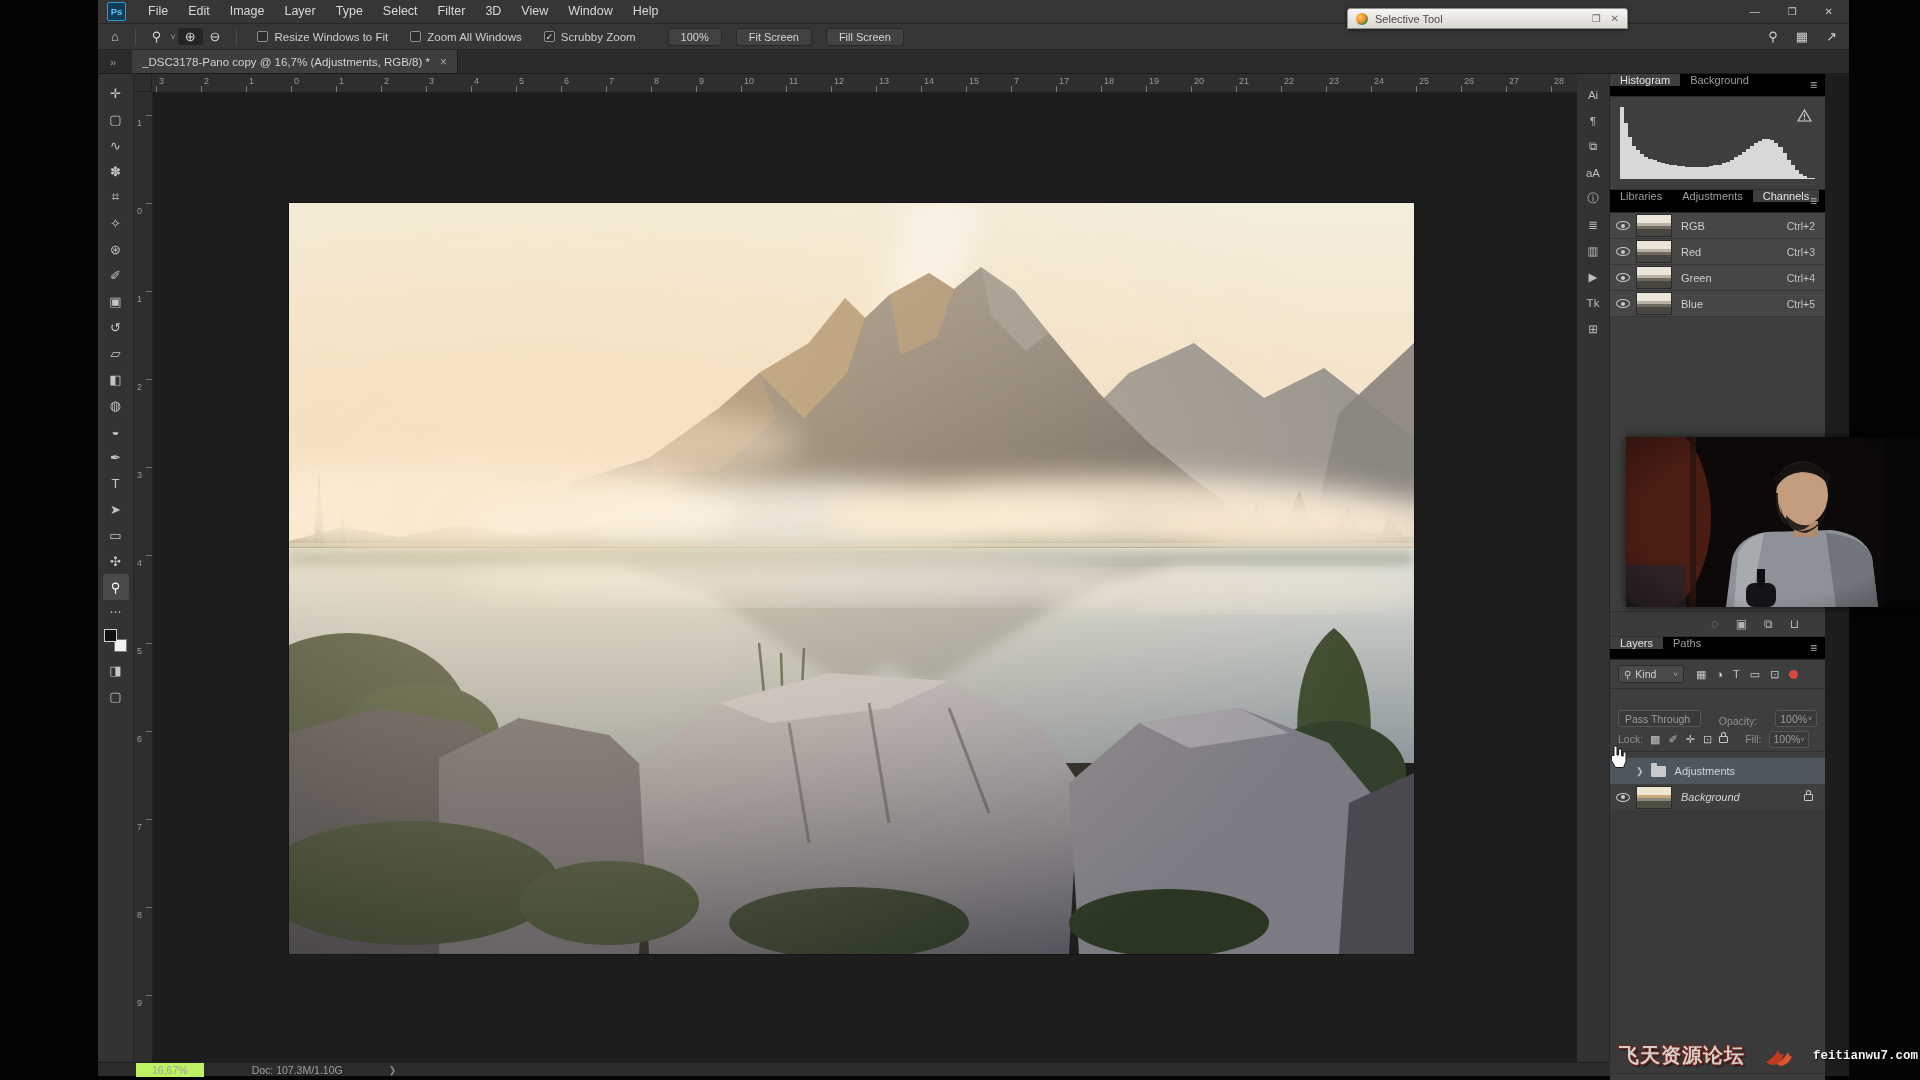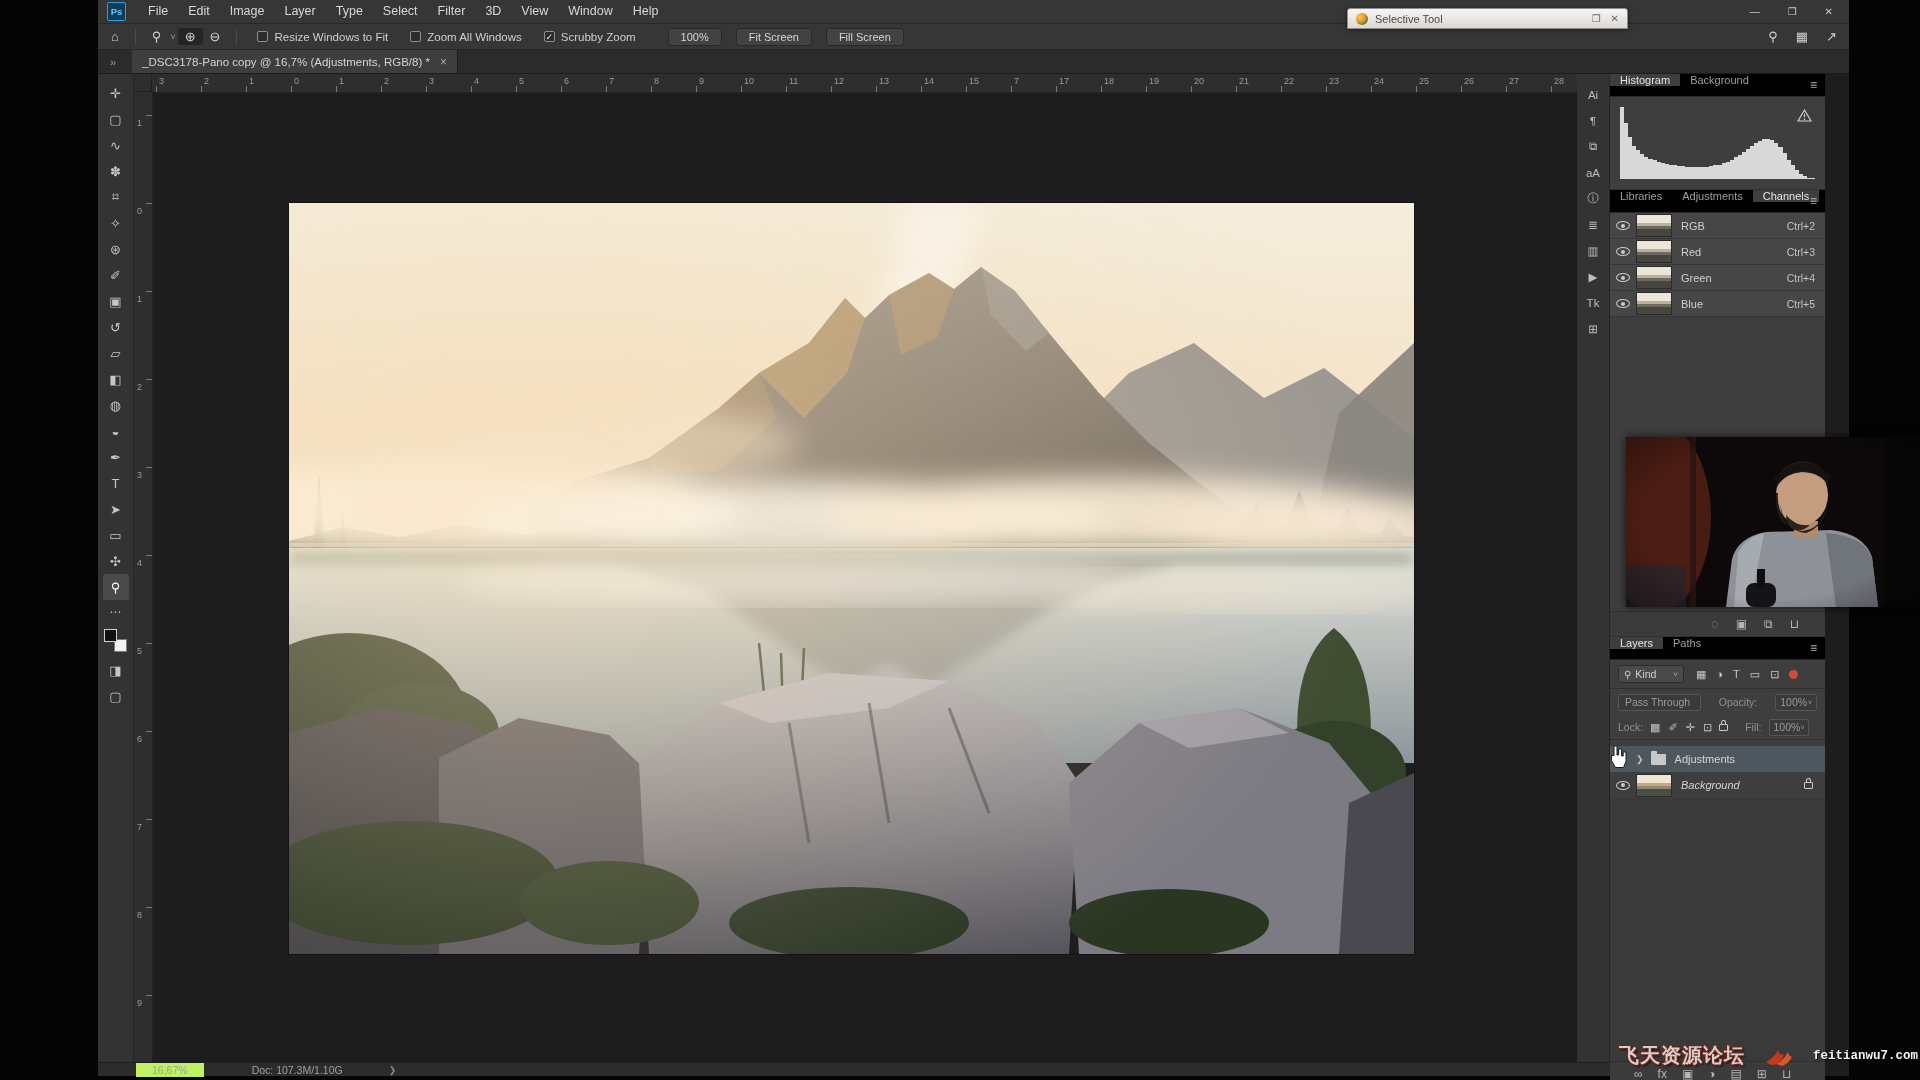--- a/index.html
+++ b/index.html
@@ -80,21 +80,21 @@
   .shortcut{margin-left:auto;margin-right:10px;color:#c4c4c4;font-size:10.5px;}
   .chanempty{height:294px;}
   .panelicons{height:24px;display:flex;align-items:center;border-top:1px solid #303030;border-bottom:1px solid #303030;background:#3b3b3b;color:#b5b5b5;font-size:12px;}
   .panelicons.chan{justify-content:flex-end;gap:17px;padding-right:26px;}
   .panelicons.lyr{justify-content:flex-start;gap:15px;padding-left:24px;border-bottom:none;}
   .filterrow{height:28px;display:flex;align-items:center;padding:0 8px;gap:8px;border-bottom:1px solid #303030;}
   .kindbox{display:flex;align-items:center;background:#4a4a4a;border:1px solid #2c2c2c;border-radius:3px;height:18px;padding:0 5px;font-size:10.5px;color:#d0d0d0;gap:4px;width:66px;box-sizing:border-box;}
   .kindbox .chev{margin-left:auto;font-size:8px;color:#aaa;}
   .ficon{font-size:11px;color:#c6c6c6;}
   .reddot{width:9px;height:9px;border-radius:50%;background:#d44a3a;margin-left:2px;}
-  .blendrow{height:26px;display:flex;align-items:center;padding:0 8px;gap:18px;font-size:10.5px;color:#8f8f8f;}
+  .blendrow{height:26px;display:flex;align-items:flex-end;padding:0 8px;gap:18px;font-size:10.5px;color:#8f8f8f;margin-top:12px;}
   .blendsel{width:92px;height:17px;background:#3a3a3a;border:1px solid #565656;border-radius:2px;display:flex;align-items:center;padding:0 6px;color:#9a9a9a;box-sizing:border-box;}
   .opbox{width:46px;height:17px;background:#3a3a3a;border:1px solid #565656;border-radius:2px;display:flex;align-items:center;justify-content:space-between;padding:0 4px;color:#9a9a9a;box-sizing:border-box;}
   .lockrow{height:24px;display:flex;align-items:center;padding:0 8px;gap:7px;font-size:10.5px;color:#8f8f8f;border-bottom:1px solid #303030;}
   .licon{font-size:11px;color:#c0c0c0;}
   .lockicon{position:relative;width:9px;height:7px;border:1px solid #c9c9c9;border-radius:1px;display:inline-block;box-sizing:border-box;}
   .lockicon::before{content:"";position:absolute;top:-5px;left:1px;width:5px;height:5px;border:1px solid #c9c9c9;border-bottom:none;border-radius:3px 3px 0 0;box-sizing:border-box;}
   .rowgap{height:6px;}
   .layerrow{height:26px;display:flex;align-items:center;font-size:11px;color:#d4d4d4;}
   .layerrow.selected{background:#4e575d;}
   .grpchev{color:#c0c0c0;font-size:9px;margin-right:7px;}

